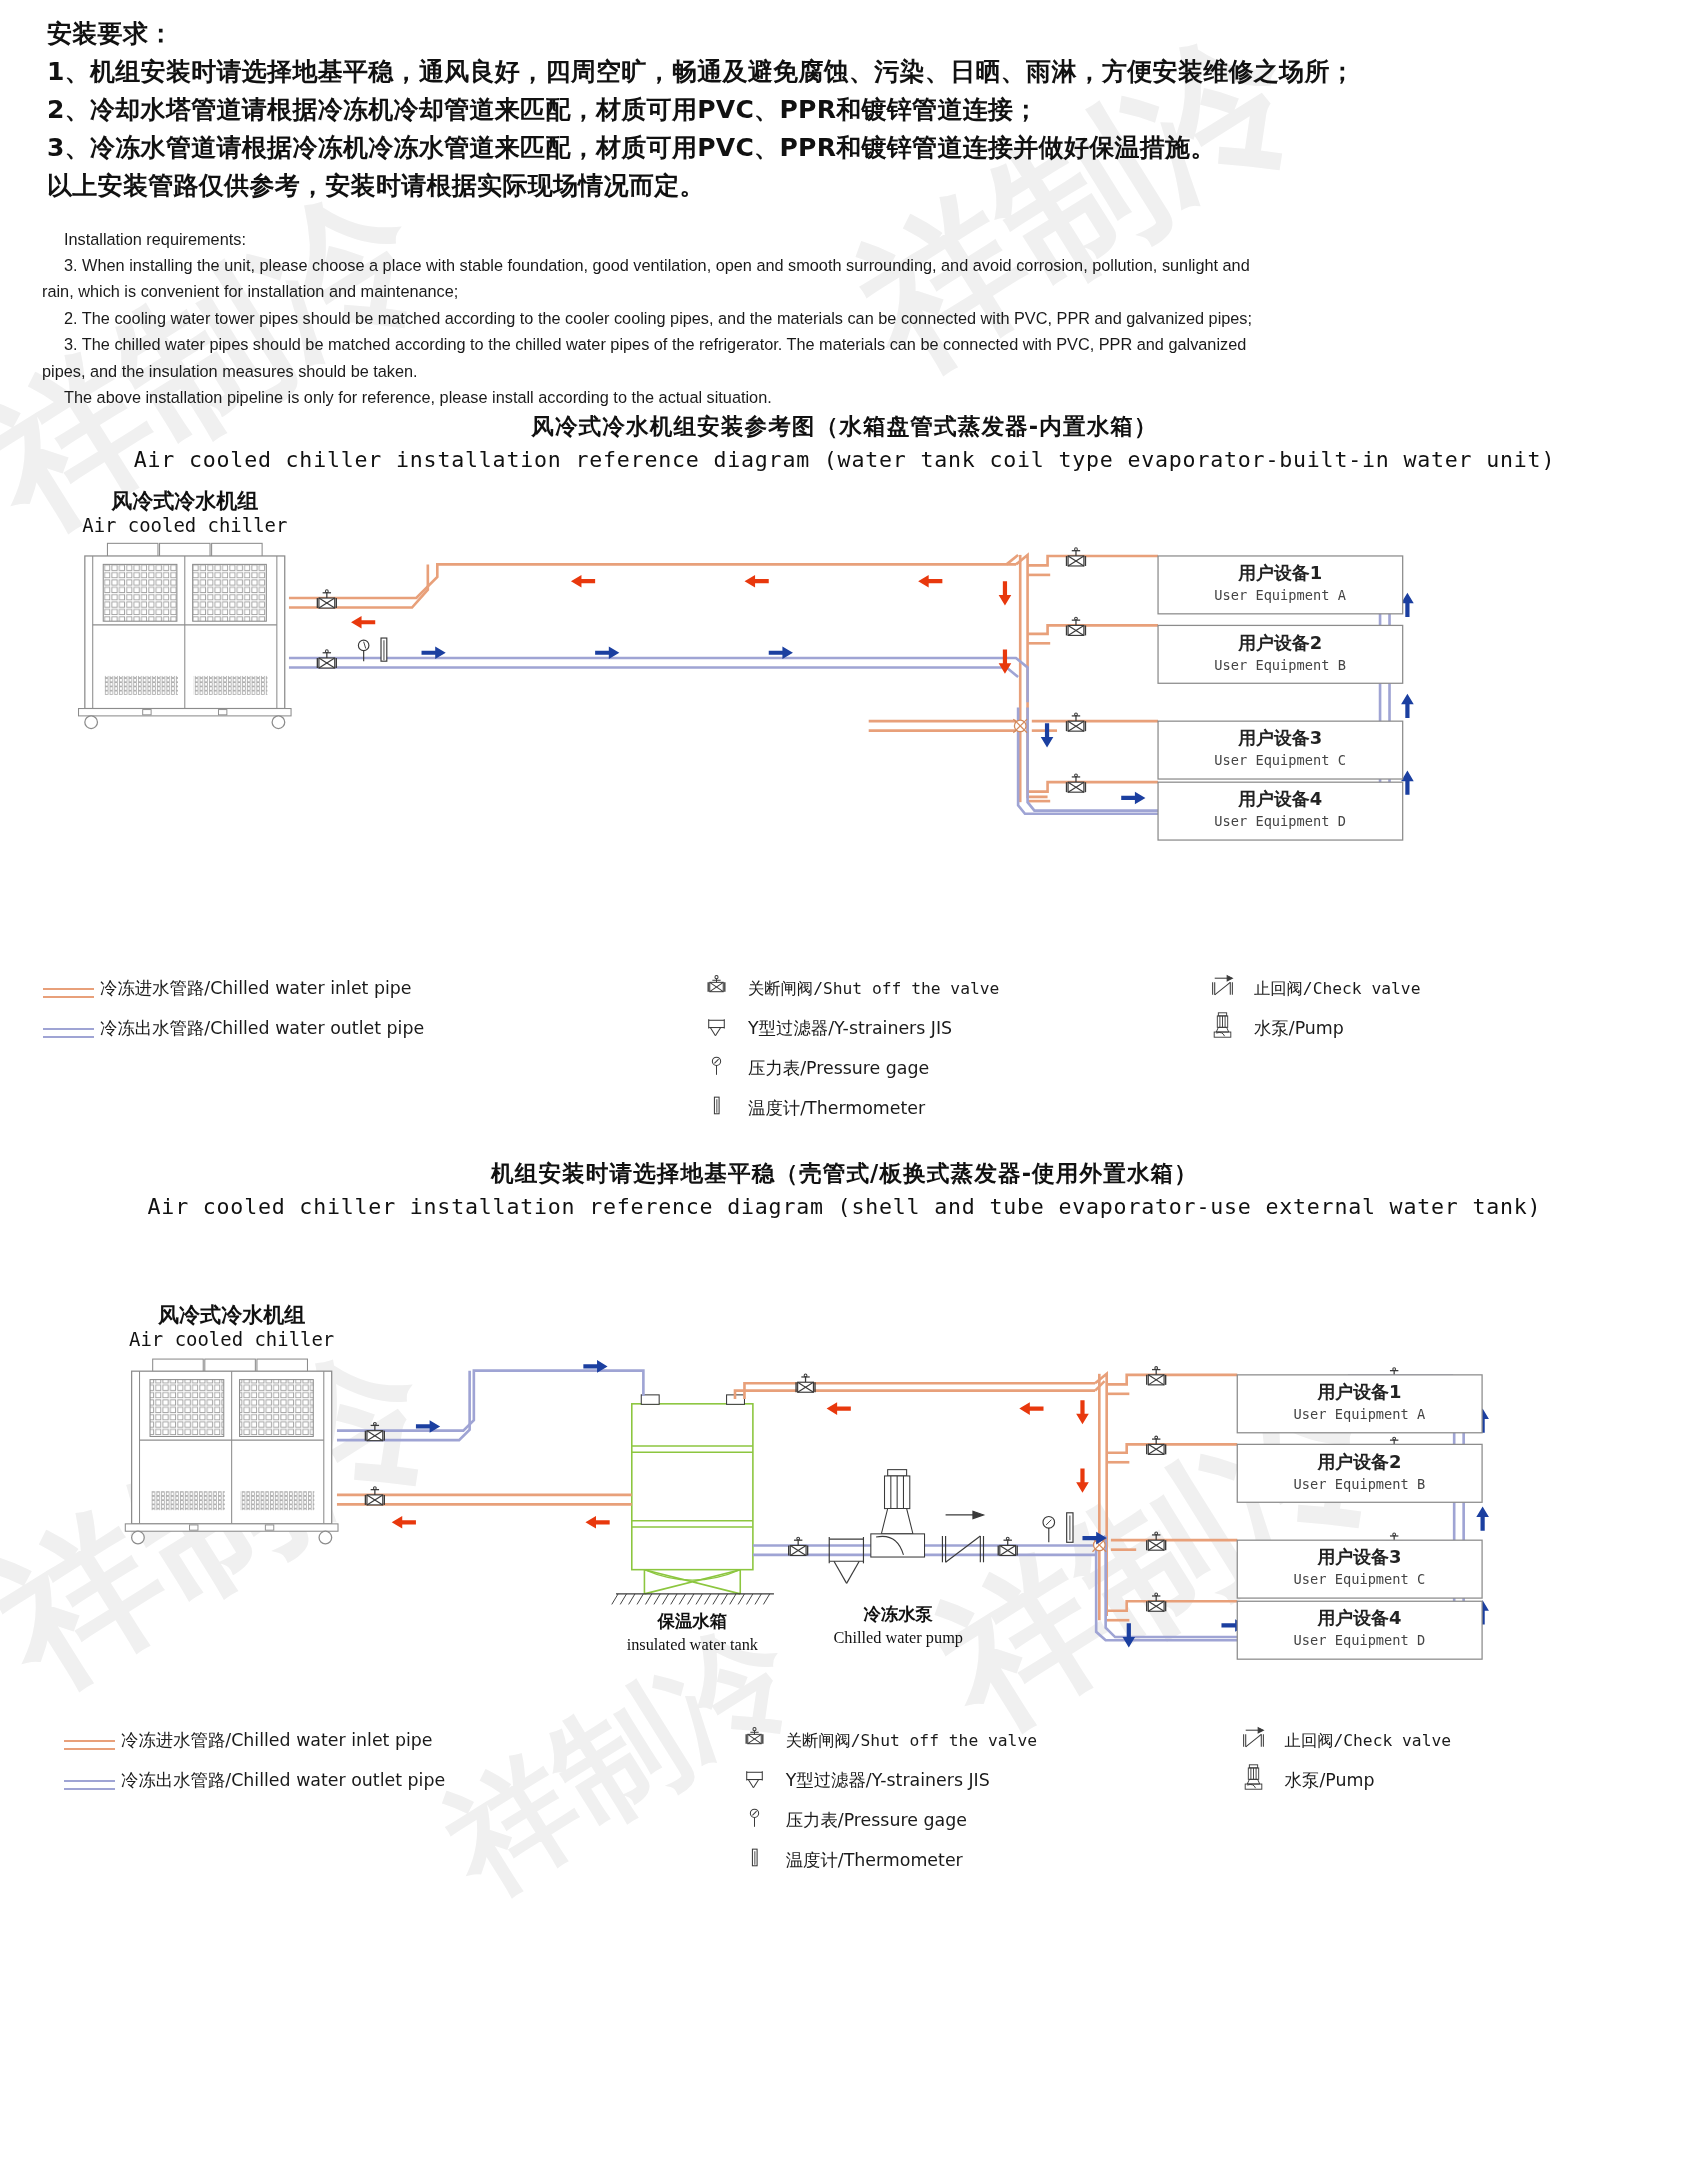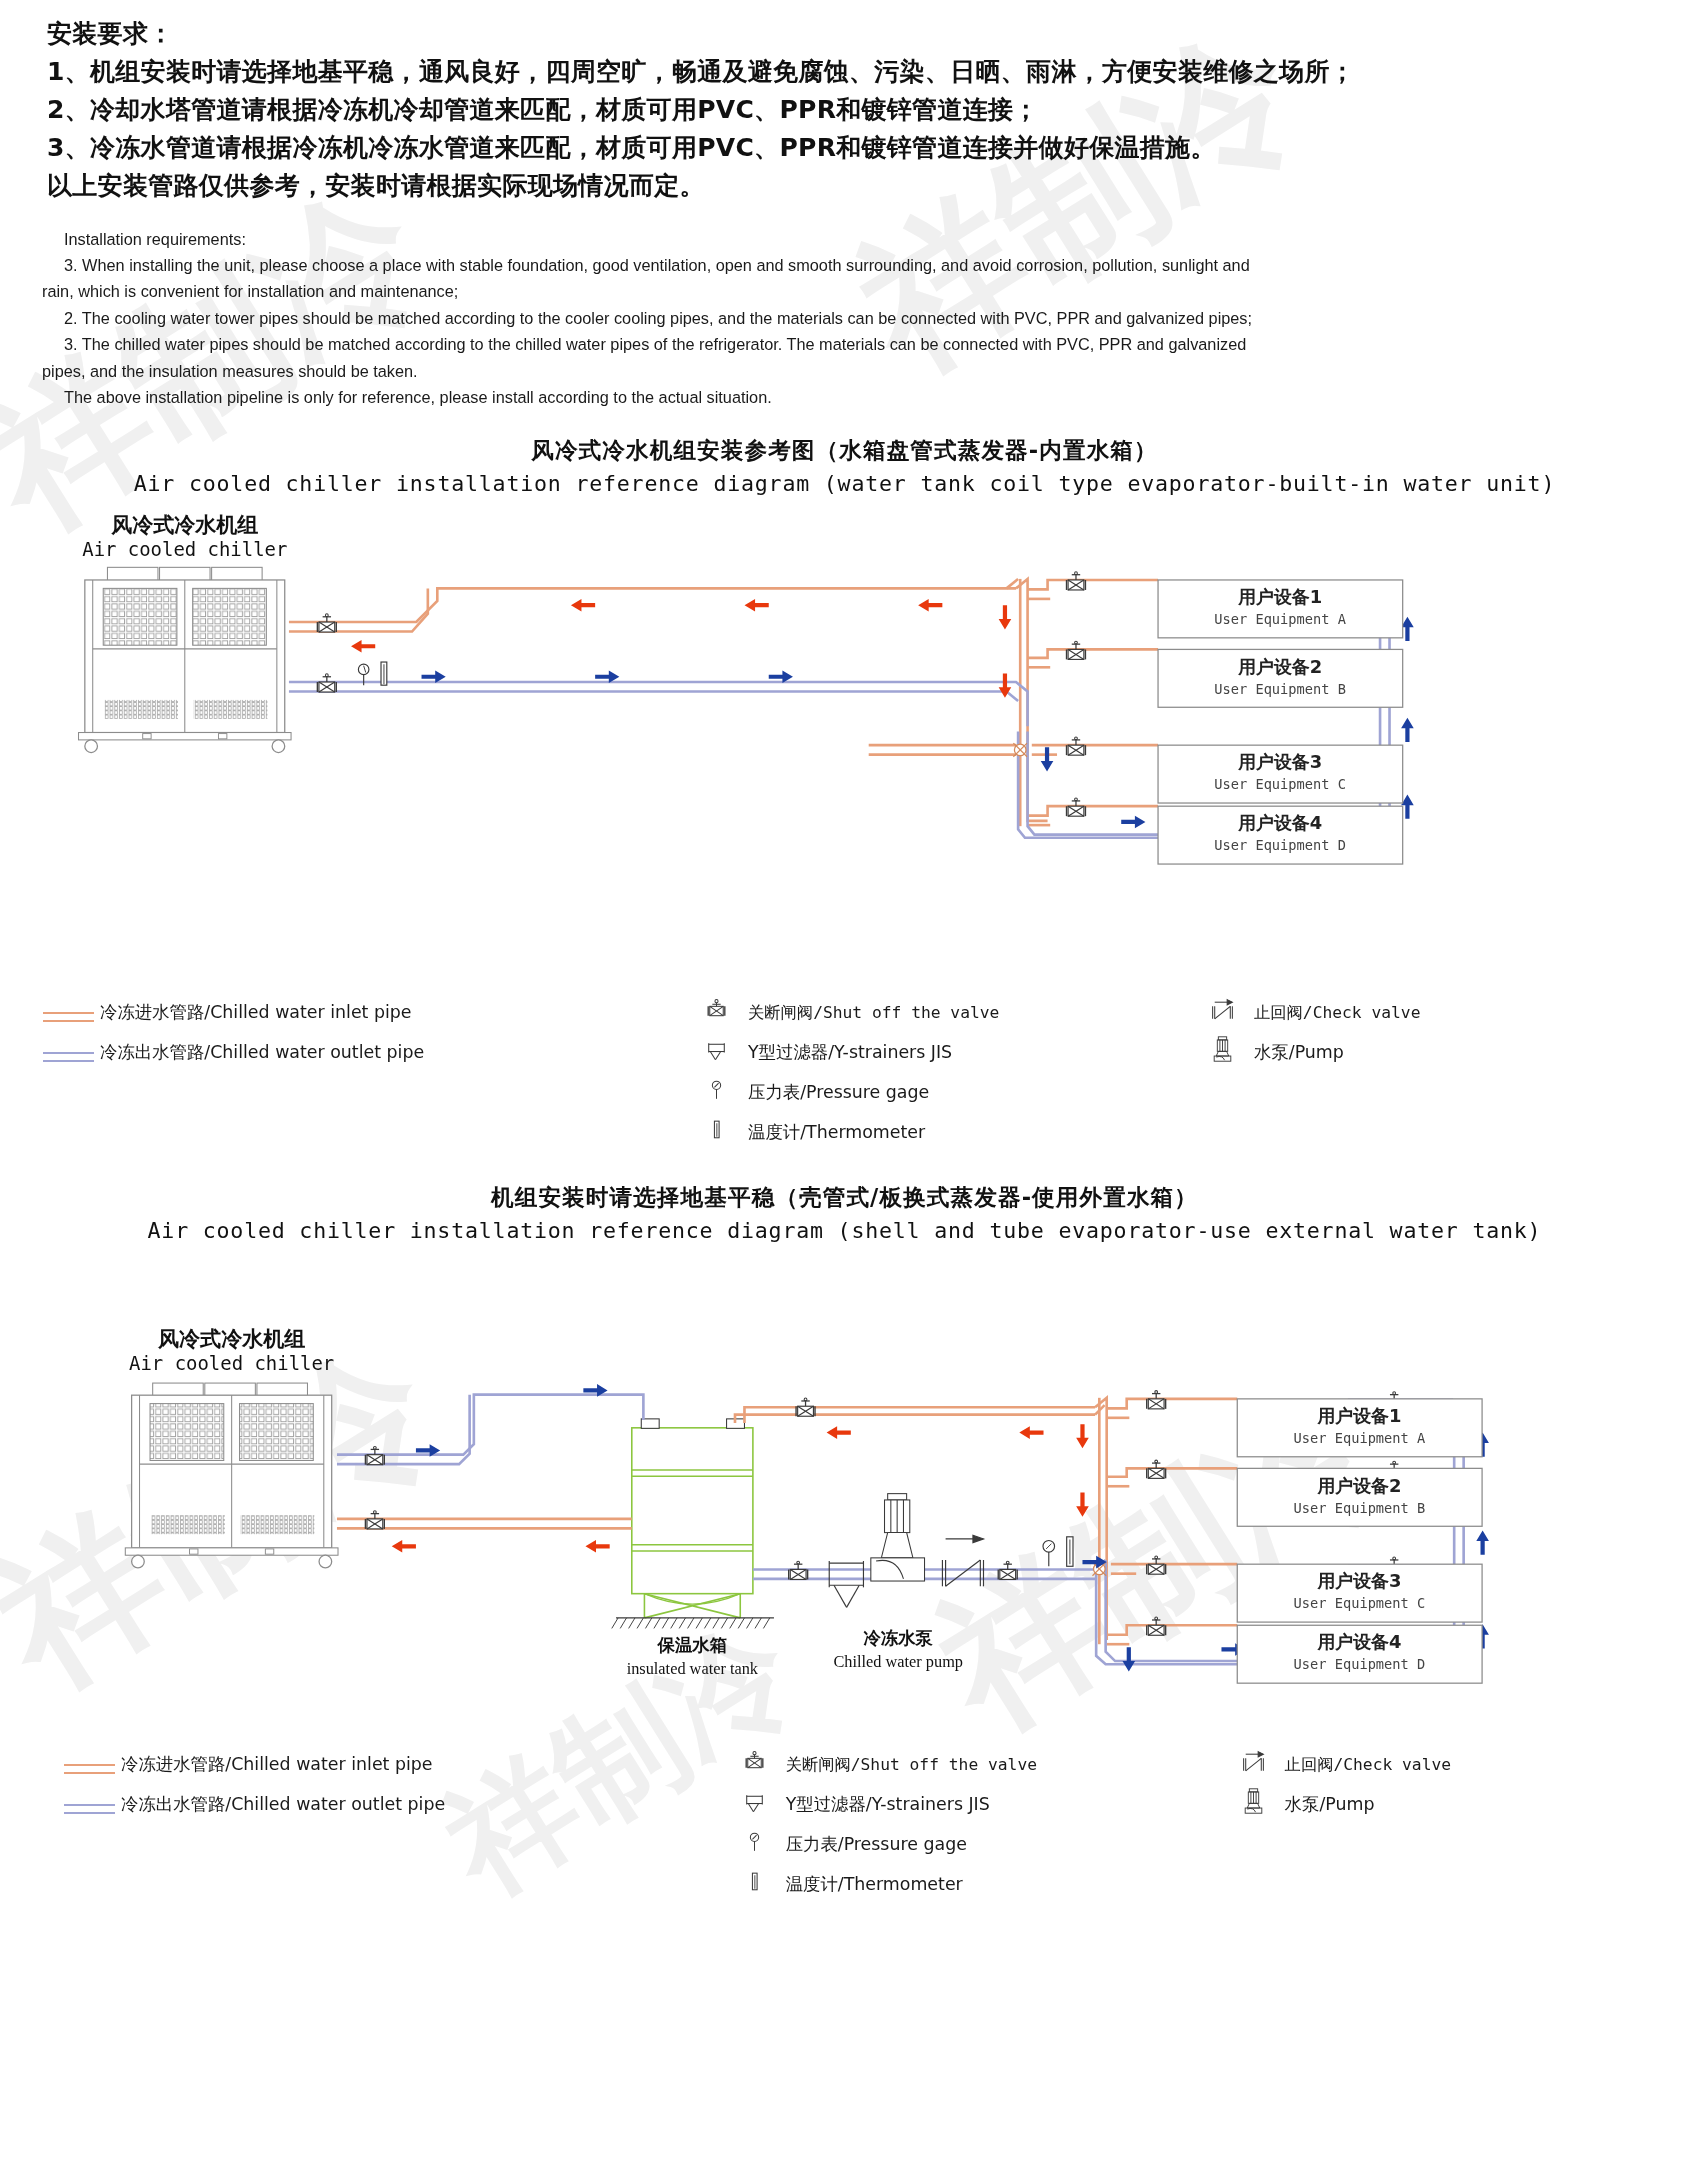--- a/index.html
+++ b/index.html
@@ -35,21 +35,21 @@
   .req-cn .line.indent { text-indent: 0; }
 
   .req-en { padding: 21px 42px 0 42px; position:relative; z-index:2; }
   .req-en .line {
     font-size: 16.3px; line-height: 1.62; color:#1a1a1a;
     font-family:"Liberation Sans", sans-serif; font-weight:400;
   }
   .req-en .line.ind { padding-left: 22px; }
 
   
-  .section { position:relative; z-index:2; margin-top: 24px; }
+  .section { position:relative; z-index:2; }
   .diagram-title { text-align:center; }
   .diagram-title .cn {
     font-size: 22.6px; font-weight:700; color:#111; letter-spacing:1.1px;
     font-family:"DejaVu Sans","Liberation Sans",sans-serif; line-height:1.5;
   }
   .diagram-title .en {
     font-size: 21.6px; color:#111; letter-spacing:0.8px; line-height:1.45;
     font-family:"DejaVu Sans Mono","Liberation Mono",monospace;
   }
 

